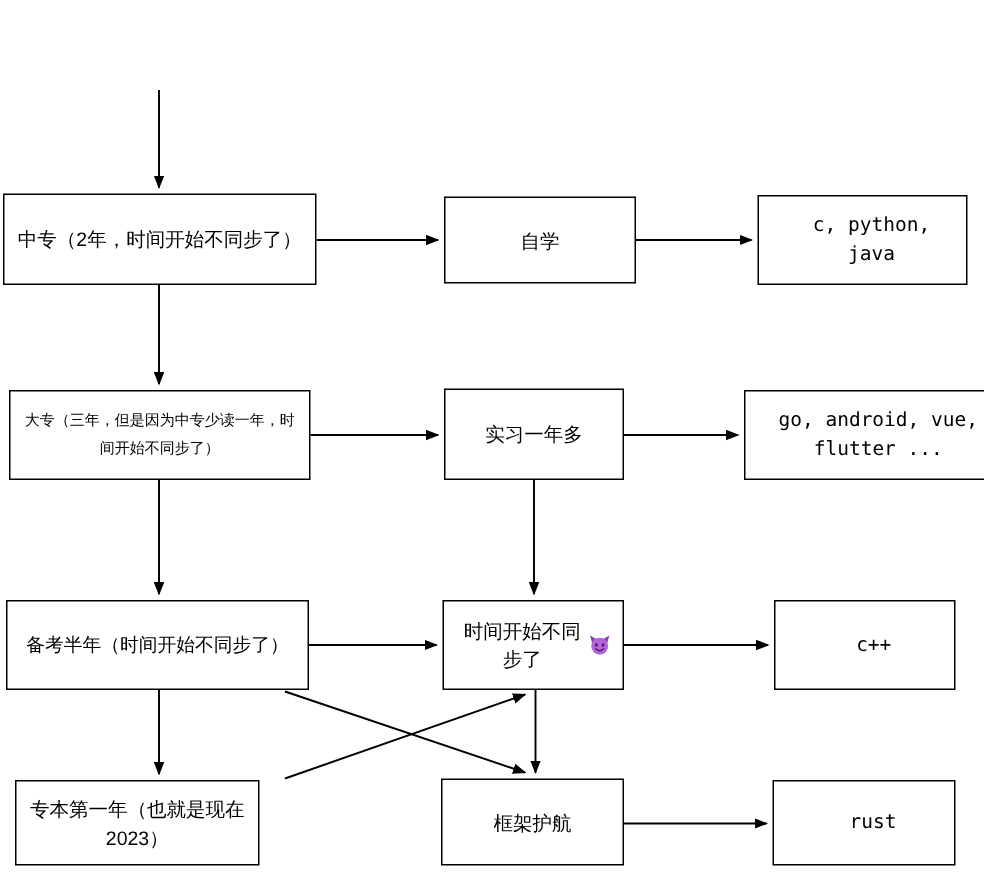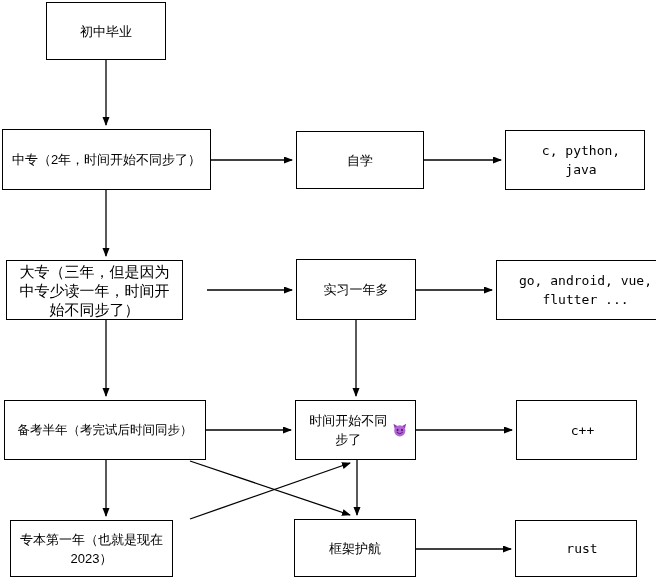--- a/index.html
+++ b/index.html
@@ -62,50 +62,47 @@
       <line x1="416" y1="290" x2="492" y2="290" stroke="#000000" stroke-width="1.3" marker-end="url(#arrow)"></line>
       <line x1="206" y1="430" x2="291" y2="430" stroke="#000000" stroke-width="1.3" marker-end="url(#arrow)"></line>
       <line x1="416" y1="430" x2="512" y2="430" stroke="#000000" stroke-width="1.3" marker-end="url(#arrow)"></line>
       <line x1="416" y1="549" x2="511" y2="549" stroke="#000000" stroke-width="1.3" marker-end="url(#arrow)"></line>
       <line x1="356" y1="320" x2="356" y2="396" stroke="#000000" stroke-width="1.3" marker-end="url(#arrow)"></line>
       <line x1="357" y1="460" x2="357" y2="515" stroke="#000000" stroke-width="1.3" marker-end="url(#arrow)"></line>
       <line x1="190" y1="461" x2="350" y2="515" stroke="#000000" stroke-width="1.3" marker-end="url(#arrow)"></line>
       <line x1="190" y1="519" x2="350" y2="463" stroke="#000000" stroke-width="1.3" marker-end="url(#arrow)"></line>
     </svg>
 
-  <div class="node" style="left:46px;top:2px;width:120px;height:58px">
-    <span class="label">初中毕业</span>
-  </div>
 
   <div class="node" style="left:2px;top:129px;width:209px;height:61px">
     <span class="label">中专（2年，时间开始不同步了）</span>
   </div>
 
   <div class="node" style="left:296px;top:131px;width:128px;height:58px">
     <span class="label">自学</span>
   </div>
 
   <div class="node mono" style="left:505px;top:130px;width:140px;height:60px">
     <span class="label">c, python, java</span>
   </div>
 
-  <div class="node" style="left:6px;top:260px;width:177px;height:60px;font-size:15px">
+  <div class="node" style="left:6px;top:260px;width:201px;height:60px;font-size:10px">
     <span class="label">大专（三年，但是因为中专少读一年，时间开始不同步了）</span>
   </div>
 
   <div class="node" style="left:296px;top:259px;width:120px;height:61px">
     <span class="label">实习一年多</span>
   </div>
 
   <div class="node mono" style="left:496px;top:260px;width:167px;height:60px">
     <span class="label">go, android, vue, flutter ...</span>
   </div>
 
   <div class="node" style="left:4px;top:400px;width:202px;height:60px;font-size:12.5px">
-    <span class="label">备考半年（考完试后时间同步）</span>
+    <span class="label">备考半年（时间开始不同步了）</span>
   </div>
 
   <div class="node" style="left:295px;top:400px;width:121px;height:60px">
     <span class="label">时间开始不同步了</span>
       <svg class="emoji" width="16" height="16" viewBox="0 0 16 16">
       <path d="M0.5,0.5 L5.5,3.5 L2,6.5 Z" fill="#8d3fb2"></path>
       <path d="M15.5,0.5 L10.5,3.5 L14,6.5 Z" fill="#8d3fb2"></path>
       <circle cx="8" cy="9" r="6.6" fill="#b364d9"></circle>
       <ellipse cx="5.4" cy="8" rx="1.1" ry="1.4" fill="#4a1a66"></ellipse>
       <ellipse cx="10.6" cy="8" rx="1.1" ry="1.4" fill="#4a1a66"></ellipse>

